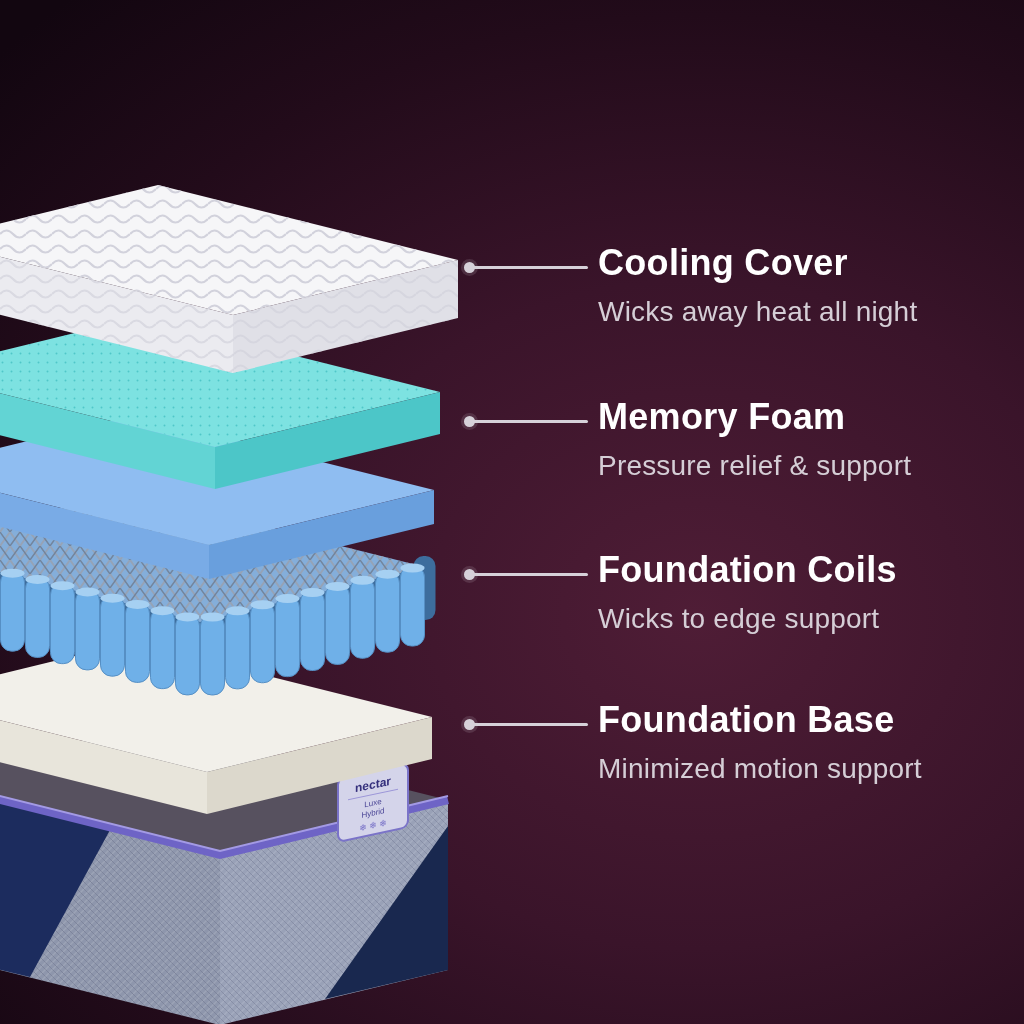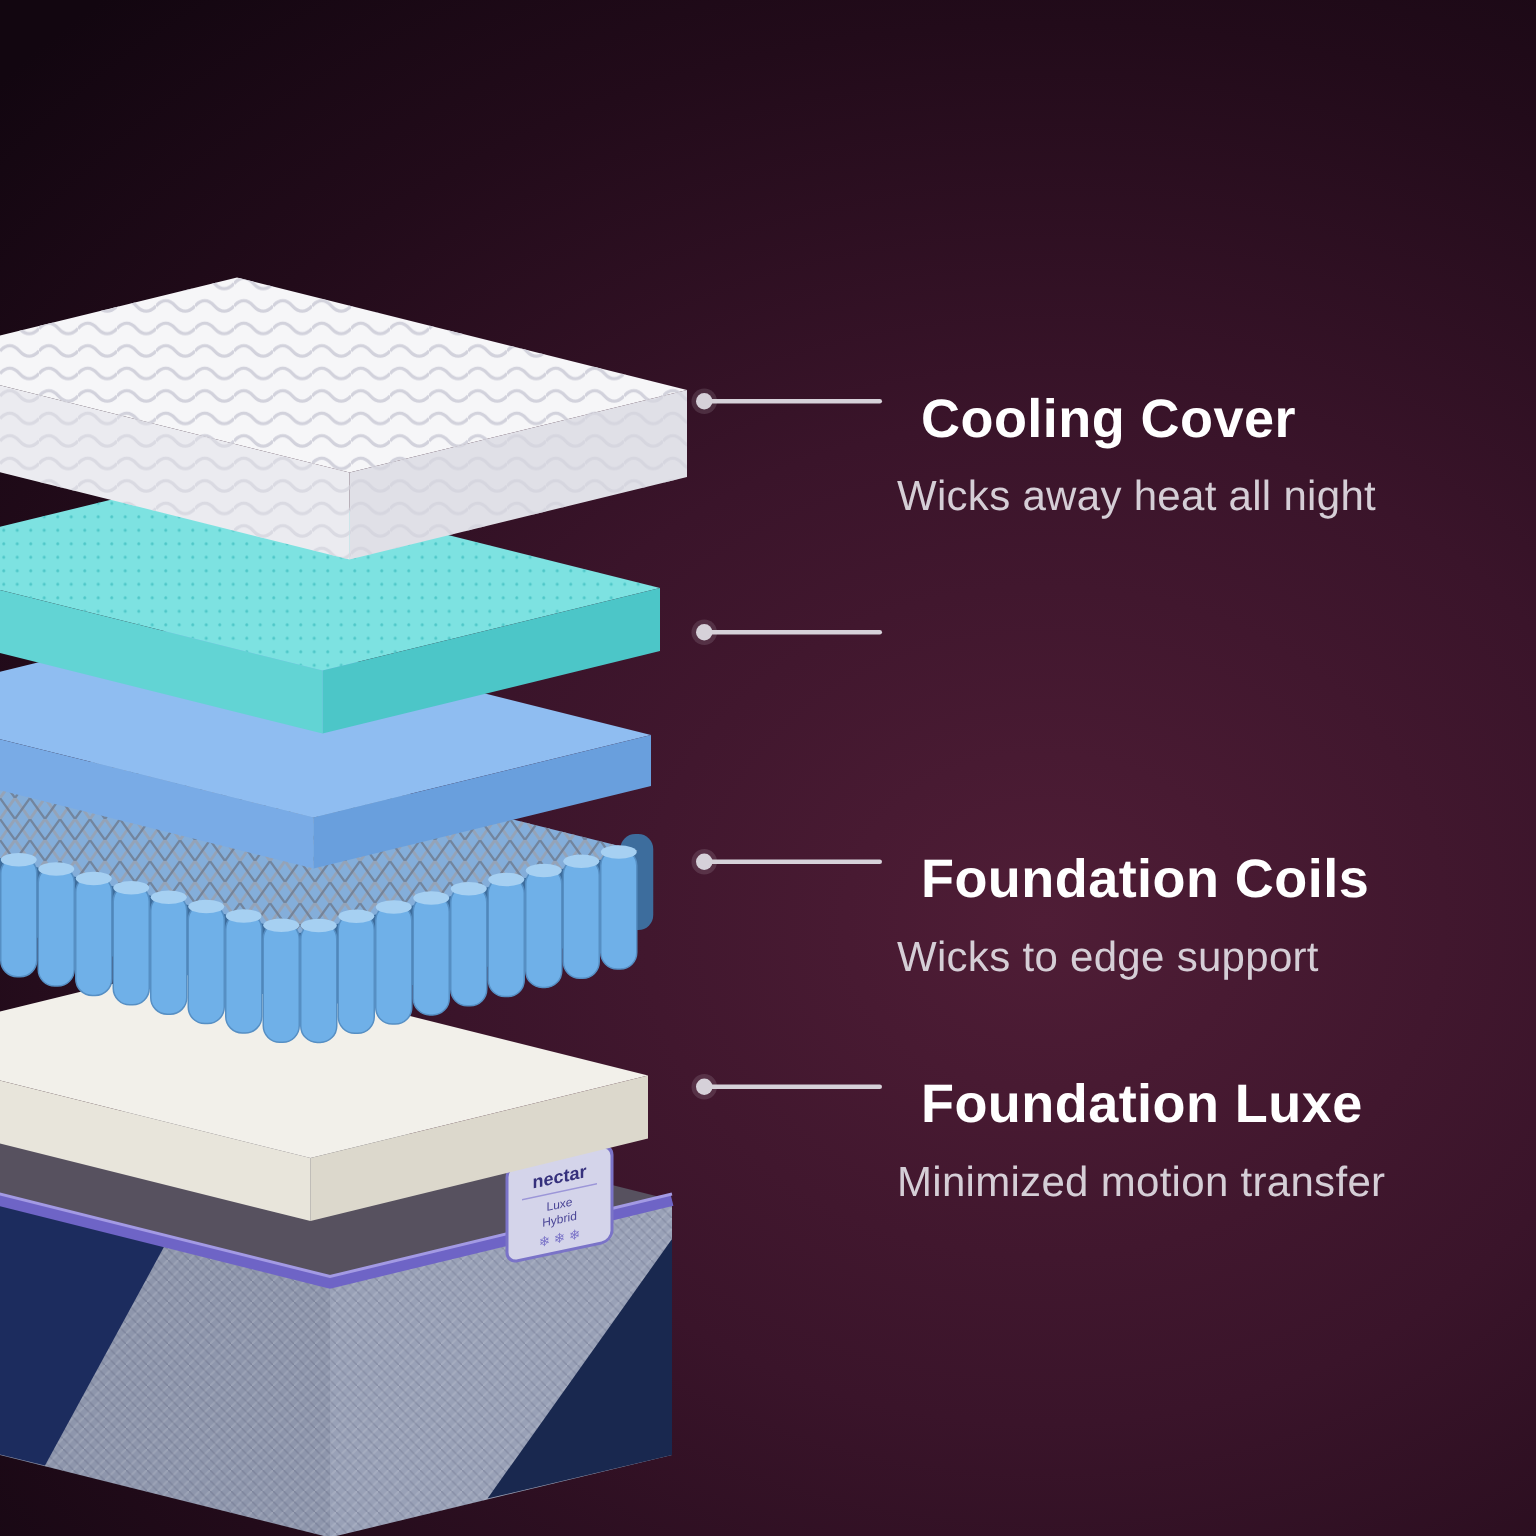--- a/index.html
+++ b/index.html
@@ -9,21 +9,21 @@
     background:#120610;
     background-image:radial-gradient(1050px 880px at 68% 60%,
       #4f1d36 0%, #3a142a 38%, #220b1a 68%, #120610 92%);
   }
   svg{position:absolute;top:0;left:0;}
   svg text{font-family:"Liberation Sans",sans-serif;}
   .leader{position:absolute;left:471px;width:117px;height:3px;background:#d6d1d9;border-radius:2px;}
   .leader .dot{position:absolute;left:-7px;top:-4px;width:11px;height:11px;border-radius:50%;
     background:#d6d1d9;box-shadow:0 0 0 3px rgba(214,209,217,0.15);}
   .ann{position:absolute;left:598px;}
-  .ann h2{margin:16px;font-size:36px;line-height:1.1;font-weight:700;color:#ffffff;letter-spacing:0.3px;}
+  .ann h2{margin:0;font-size:36px;line-height:1.1;font-weight:700;color:#ffffff;letter-spacing:0.3px;}
   .ann p{margin:13px 0 0;font-size:28px;color:#d5ced6;font-weight:400;letter-spacing:0.2px;}
 </style>
 </head>
 <body>
 
 <div class="stage">
 
   <svg id="mattress-svg" width="1024" height="1024" viewBox="0 0 1024 1024">
     <defs>
       <pattern id="squig" width="26" height="15" patternUnits="userSpaceOnUse">
@@ -173,22 +173,26 @@
     <span class="dot"></span>
   </div>
   <div class="leader" style="top:723px">
     <span class="dot"></span>
   </div>
 
   <div class="ann" style="top:243px">
     <h2>Cooling Cover</h2>
     <p>Wicks away heat all night</p>
   </div>
+  <div class="ann" style="top:397px">
+    <h2>Memory Foam</h2>
+    <p>Pressure relief &amp; support</p>
+  </div>
   <div class="ann" style="top:550px">
     <h2>Foundation Coils</h2>
     <p>Wicks to edge support</p>
   </div>
   <div class="ann" style="top:700px">
-    <h2>Foundation Luxe</h2>
-    <p>Minimized motion transfer</p>
+    <h2>Foundation Base</h2>
+    <p>Minimized motion support</p>
   </div>
 
 </div>
 
 </body></html>

